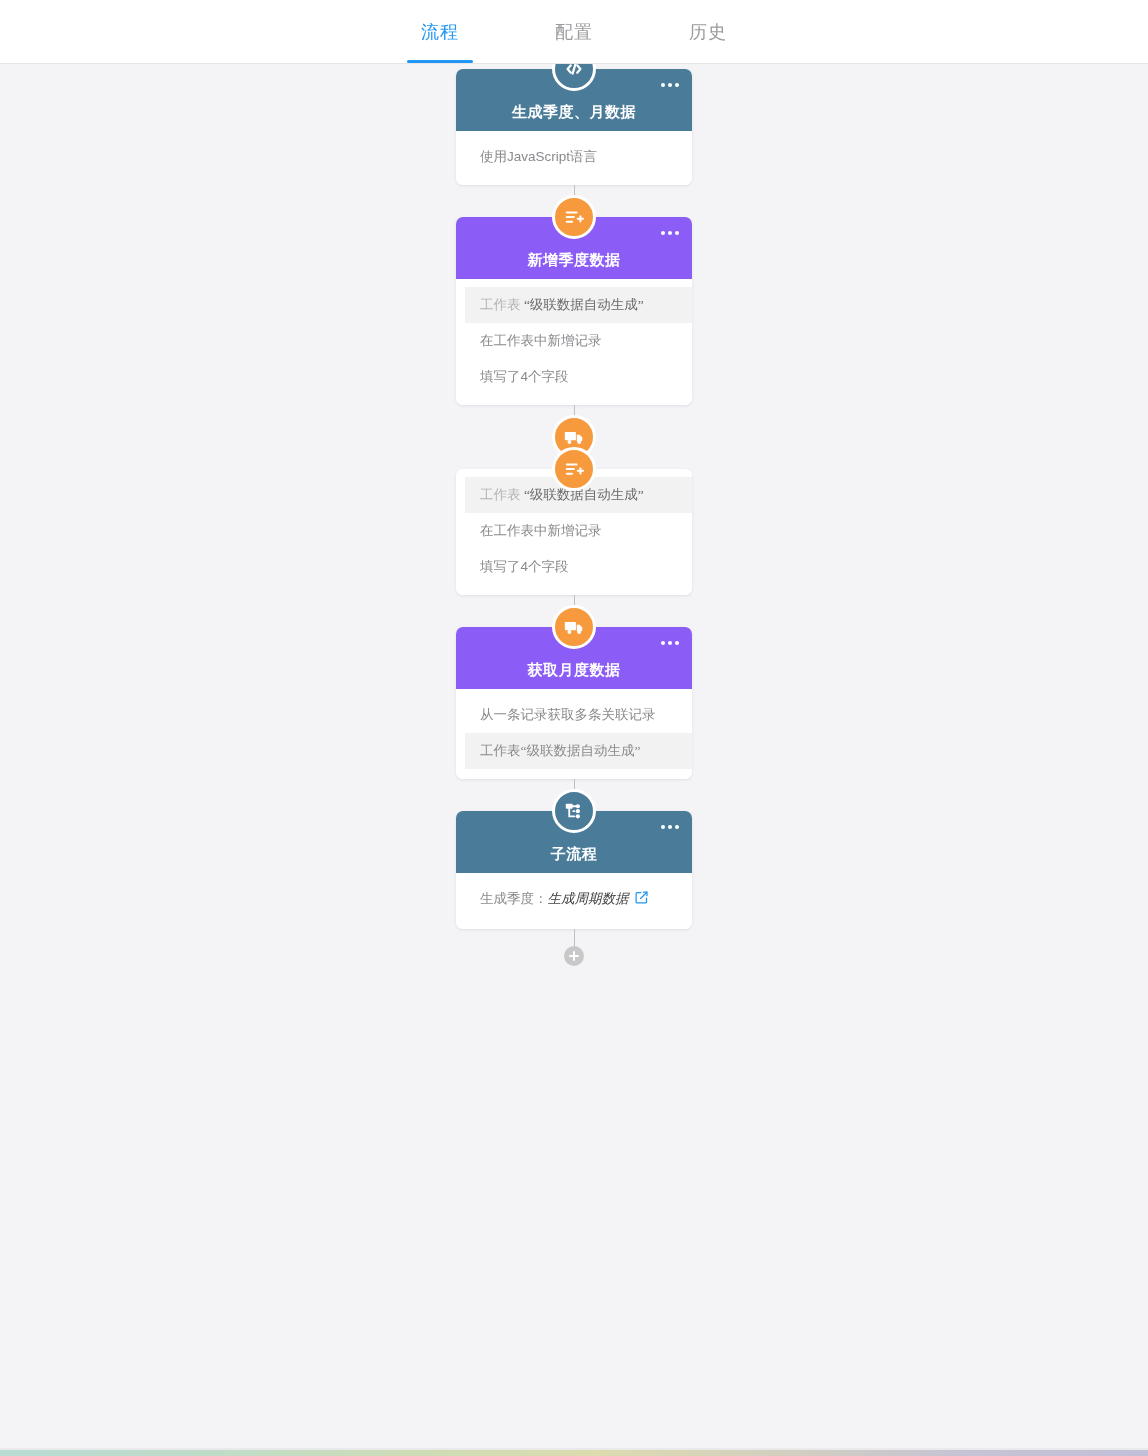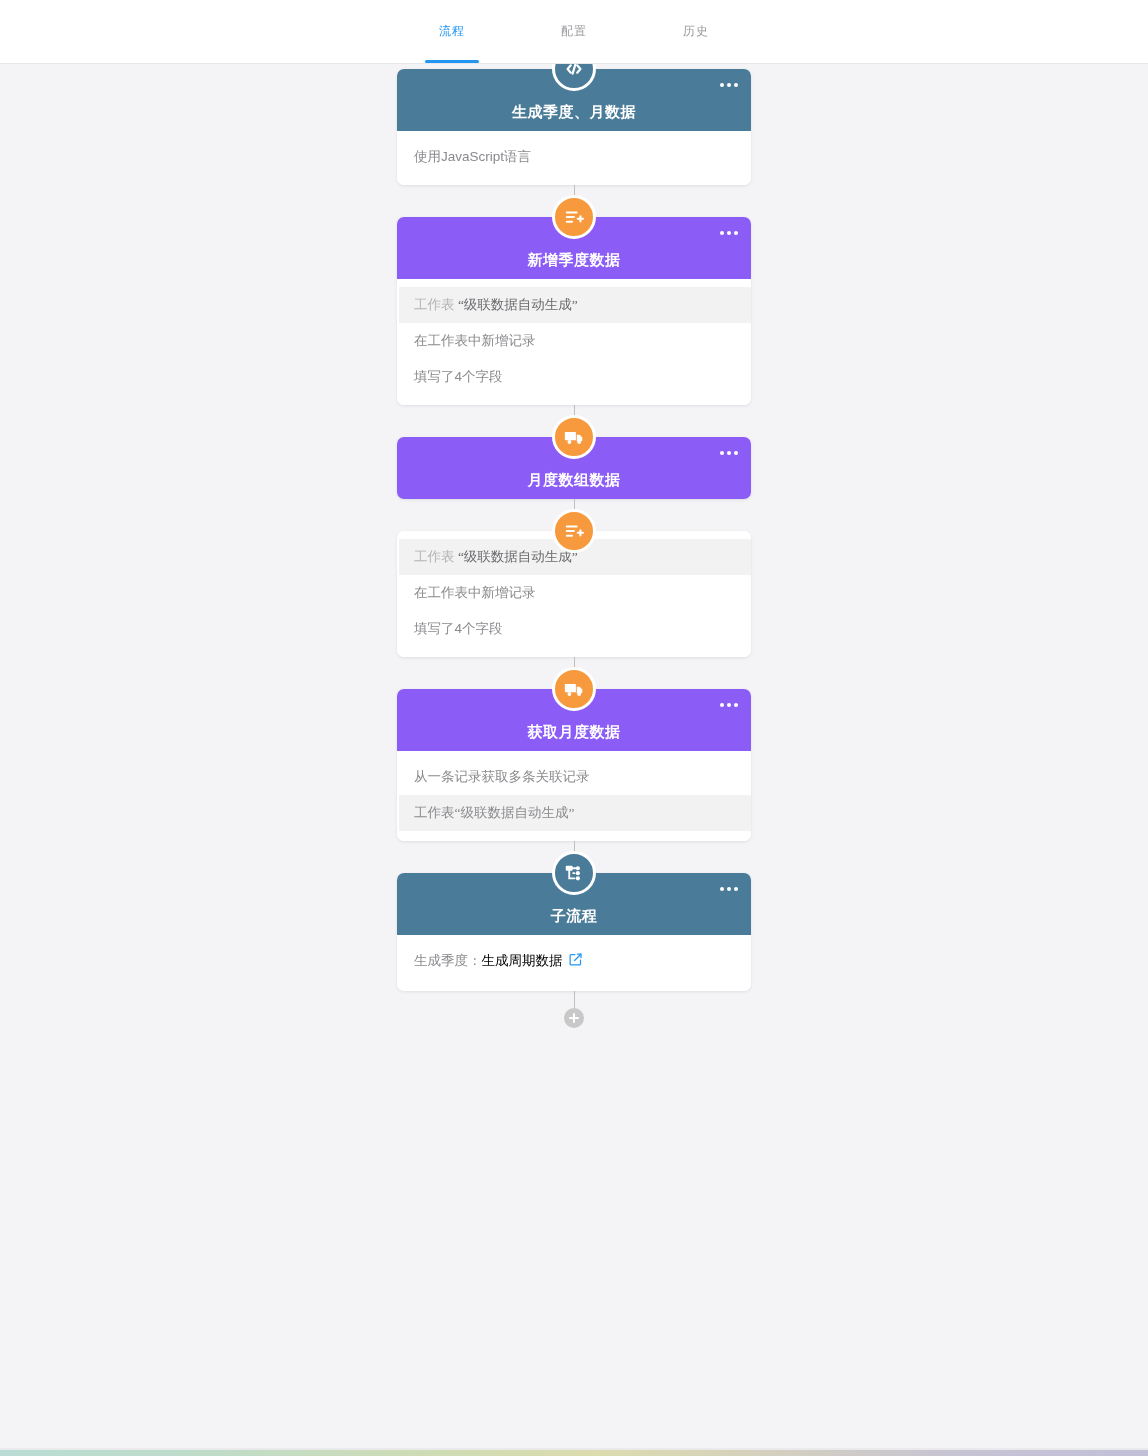--- a/index.html
+++ b/index.html
@@ -24,21 +24,21 @@
     align-items: stretch;
     justify-content: center;
     box-sizing: border-box;
     position: relative;
     z-index: 5;
   }
   .tab {
     display: flex;
     align-items: center;
     justify-content: center;
-    font-size: 12px;
+    font-size: 18px;
     color: #9a9a9e;
     padding: 0 6px;
     margin: 0 42px;
     cursor: pointer;
     position: relative;
     letter-spacing: 1px;
     text-align: center;
   }
   .tab.active {
     color: #2196f3;
@@ -101,21 +101,21 @@
     left: 5px; right: 5px;
     top: 9px; height: 2px;
   }
   .plus-btn::after {
     top: 5px; bottom: 5px;
     left: 9px; width: 2px;
   }
 
   
   .node {
-    width: 354px;
+    width: 236px;
     position: relative;
     border-radius: 7px;
     box-shadow: 0 1px 3px rgba(30,40,60,0.10);
     background: #ffffff;
     margin-top: -22px; 
   }
   .node-inner {
     border-radius: 7px;
     overflow: hidden;
   }
@@ -152,21 +152,21 @@
   .node-menu i {
     display: block;
     width: 4px;
     height: 4px;
     border-radius: 50%;
     background: #ffffff;
   }
 
   .node-body {
     background: #ffffff;
-    padding: 8px 0 10px 2px;
+    padding: 8px 0 10px 9px;
   }
   .row {
     font-size: 13.5px;
     color: #8a8a8e;
     padding: 9px 15px;
     line-height: 18px;
     white-space: nowrap;
   }
   .row.hl {
     background: #f2f2f2;
@@ -174,21 +174,22 @@
     margin: 0;
     font-family: Liberation Serif, serif;
   }
   .row.hl .strong {
     color: #6a6a6e;
   }
   .row.hl.plain {
     color: #8a8a8e;
   }
   .row .dark {
-    color: #000000;
+    color: #404040;
+    font-style: italic;
   }
 
   
   .node-icon {
     position: absolute;
     top: -22px;
     left: 50%;
     transform: translateX(-50%);
     width: 44px;
     height: 44px;
@@ -314,28 +315,20 @@
     <div class="node">
       <div class="node-icon orange">
         <svg width="22" height="22" viewBox="0 0 24 24" fill="#ffffff">
           <path d="M2 6.5h11.2c.5 0 .9.4.9.9v8.2H2.9c-.5 0-.9-.4-.9-.9V6.5z"></path>
           <path d="M15 9.6h3.3l2.7 3v3.1c0 .5-.4.9-.9.9H15V9.6z"></path>
           <circle cx="7" cy="17.4" r="2.1"></circle>
           <circle cx="17.6" cy="17.4" r="2.1"></circle>
         </svg>
       </div>
       <div class="node-inner">
-        <div class="node-header orange">
-          <div class="node-menu">
-              <i></i>
-              <i></i>
-              <i></i>
-            </div>
-          <div class="node-title">月度数组数据</div>
-        </div>
       </div>
     </div>
 
     <div class="connector seg"></div>
     <div class="plus-btn"></div>
     <div class="connector seg"></div>
 
     <div class="node">
       <div class="node-icon orange">
         <svg width="22" height="22" viewBox="0 0 24 24">

